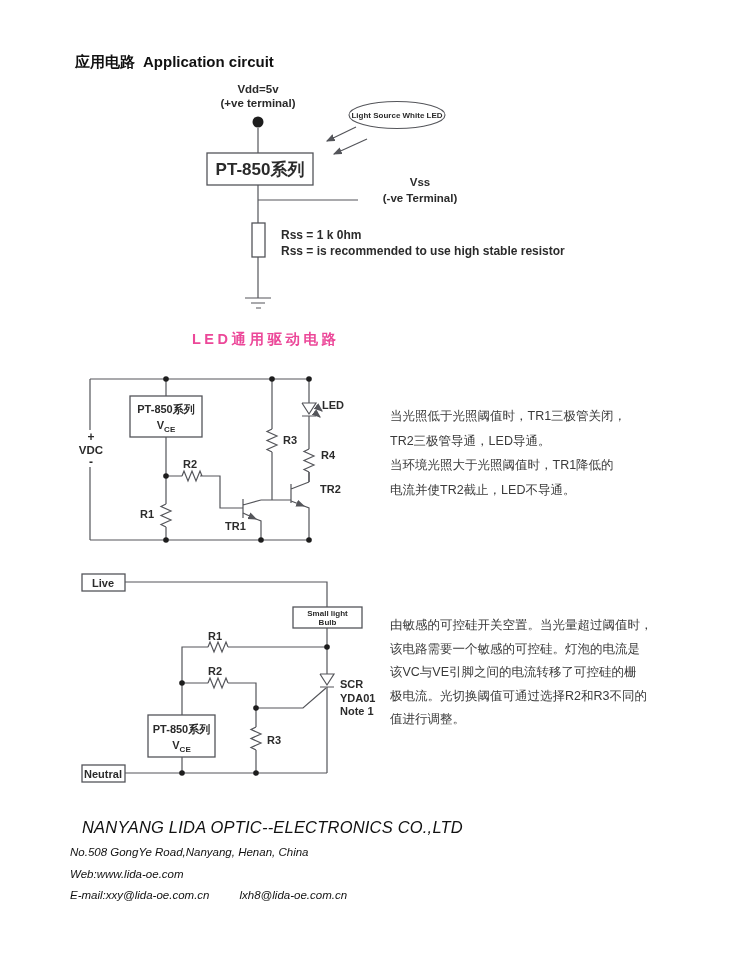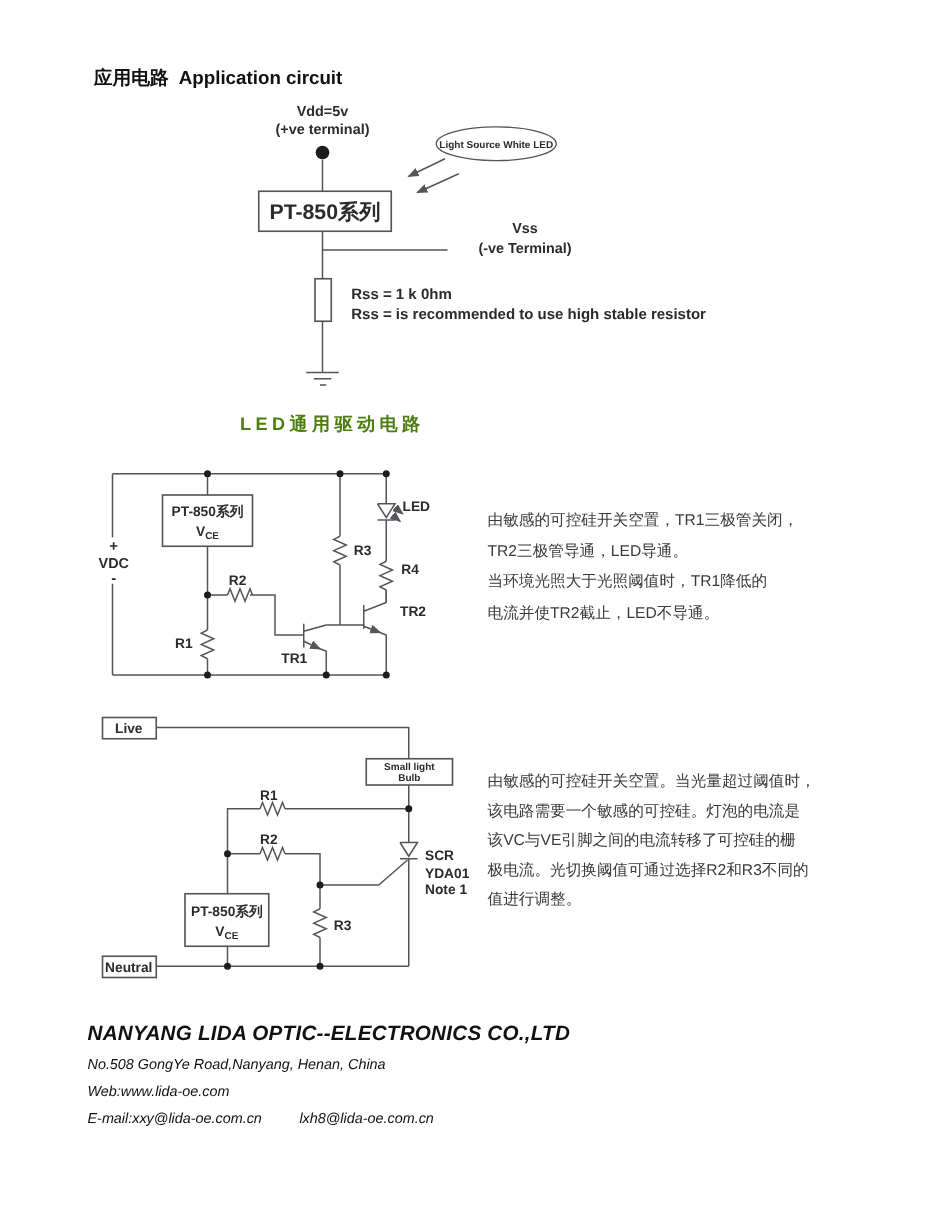--- a/index.html
+++ b/index.html
@@ -3,31 +3,31 @@
 <meta charset="utf-8">
 <style>
   html,body{margin:0;padding:0;}
   body{
     width:750px;height:970px;background:#ffffff;position:relative;overflow:hidden;
     font-family:"Liberation Sans",sans-serif;color:#222;
   }
   .abs{position:absolute;}
   .page-title{left:75px;top:53px;font-size:15px;font-weight:bold;color:#111;}
   .page-title .zh{margin-right:8px;}
-  .section-title{left:192px;top:330px;font-size:14.5px;font-weight:600;letter-spacing:3.5px;color:#4d7c0f;}
+  .section-title{left:192px;top:330px;font-size:14.5px;font-weight:600;letter-spacing:3.5px;color:#ec4899;}
   svg{position:absolute;overflow:visible;}
   svg text{font-family:"Liberation Sans",sans-serif;fill:#2b2b2b;font-weight:600;}
   .wire{stroke:#54555a;stroke-width:1.2;fill:none;}
   .compbox{stroke:#54555a;stroke-width:1.3;fill:#ffffff;}
   .dot{fill:#1d1d1d;stroke:none;}
   .para{width:338px;font-size:12.5px;color:#3a3a3a;line-height:24.5px;}
   .para2{left:390px;top:404px;}
   .para3{left:390px;top:614px;line-height:23.5px;}
   .footer{left:70px;top:818px;font-style:italic;color:#111;}
-  .footer .company{font-size:16.5px;font-weight:bold;letter-spacing:.2px;margin:0 0 9px 0;}
+  .footer .company{font-size:16.5px;font-weight:normal;letter-spacing:.2px;margin:0 0 9px 12px;}
   .footer .fline{font-size:11.5px;margin:0 0 9.5px 0;}
   .footer .gap{display:inline-block;width:30px;}
 </style>
 </head>
 <body>
 
 <div class="abs page-title">
   <span class="zh">应用电路</span><span>Application circuit</span>
 </div>
 
@@ -128,21 +128,21 @@
     <circle class="dot" cx="272" cy="379" r="2.8"></circle>
     <circle class="dot" cx="309" cy="379" r="2.8"></circle>
     <circle class="dot" cx="166" cy="476" r="2.8"></circle>
     <circle class="dot" cx="166" cy="540" r="2.8"></circle>
     <circle class="dot" cx="261" cy="540" r="2.8"></circle>
     <circle class="dot" cx="309" cy="540" r="2.8"></circle>
   </g>
 </svg>
 
 <div class="abs para para2">
-  <div>由敏感的可控硅开关空置，TR1三极管关闭，</div>
+  <div>当光照低于光照阈值时，TR1三极管关闭，</div>
   <div>TR2三极管导通，LED导通。</div>
   <div>当环境光照大于光照阈值时，TR1降低的</div>
   <div>电流并使TR2截止，LED不导通。</div>
 </div>
 
 <svg style="left:75px;top:565px;" width="300" height="225" viewBox="75 565 300 225">
   <g>
     <rect class="compbox" x="82" y="574" width="43" height="17"></rect>
     <text x="103" y="586.5" font-size="11" text-anchor="middle">Live</text>
     <path class="wire" d="M125,582 H327 V607"></path>

